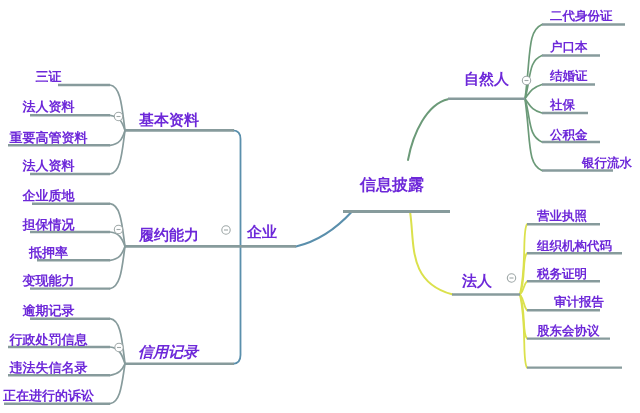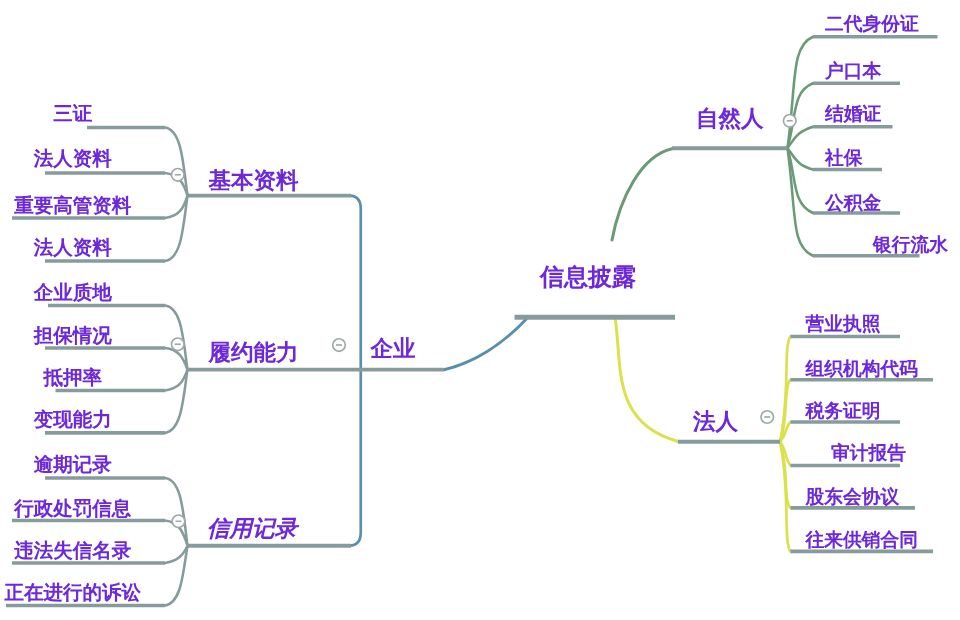--- a/index.html
+++ b/index.html
@@ -163,15 +163,14 @@
 <div class="label leaf-r" style="left:550px;top:68px;">结婚证</div>
 <div class="label leaf-r" style="left:550px;top:97px;">社保</div>
 <div class="label leaf-r" style="left:550px;top:127px;">公积金</div>
 <div class="label leaf-r" style="left:550px;top:155px;margin-left:32px;">银行流水</div>
 
 <div class="label leaf-r" style="left:537px;top:208px;">营业执照</div>
 <div class="label leaf-r" style="left:537px;top:238px;">组织机构代码</div>
 <div class="label leaf-r" style="left:537px;top:266px;">税务证明</div>
 <div class="label leaf-r" style="left:537px;top:294px;margin-left:17px;">审计报告</div>
 <div class="label leaf-r" style="left:537px;top:323px;">股东会协议</div>
-<div class="label leaf-r" style="left:537px;top:352px;">往来供销合同</div>
 
 </div>
 
 </body></html>

